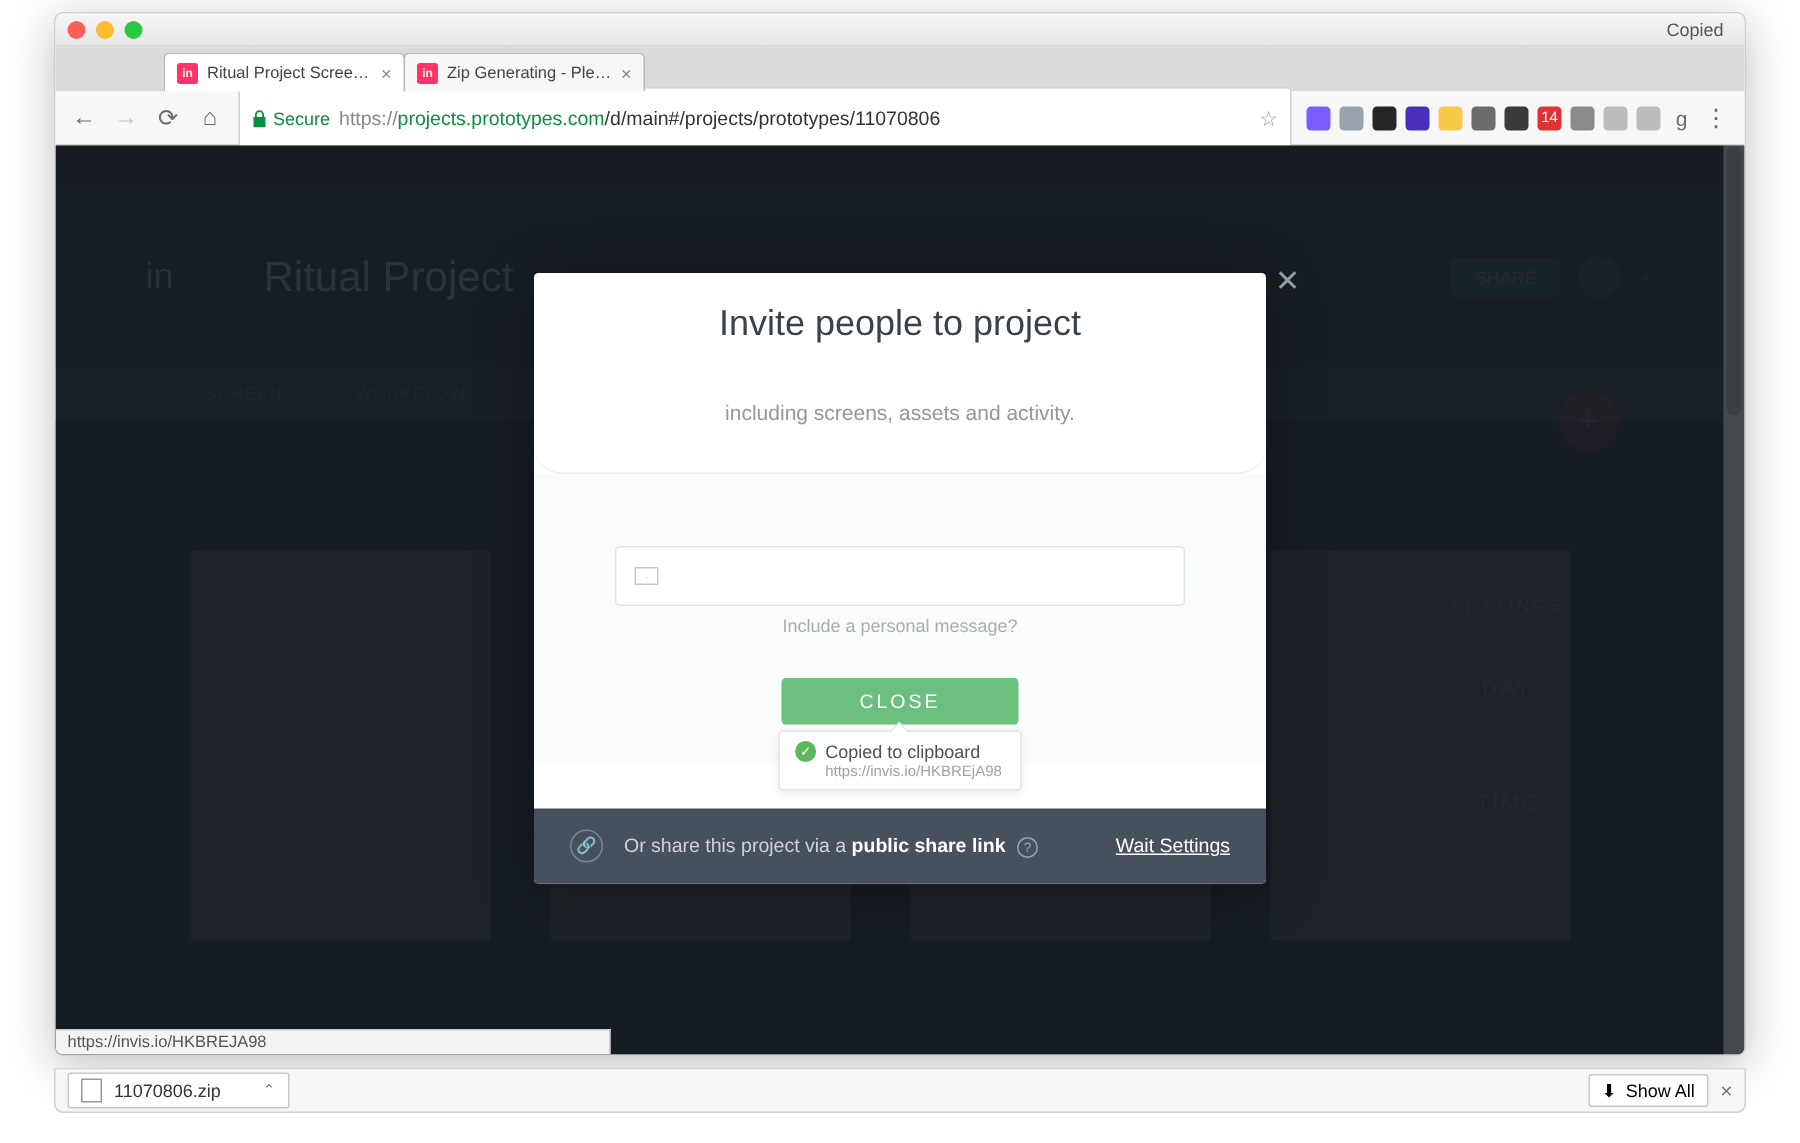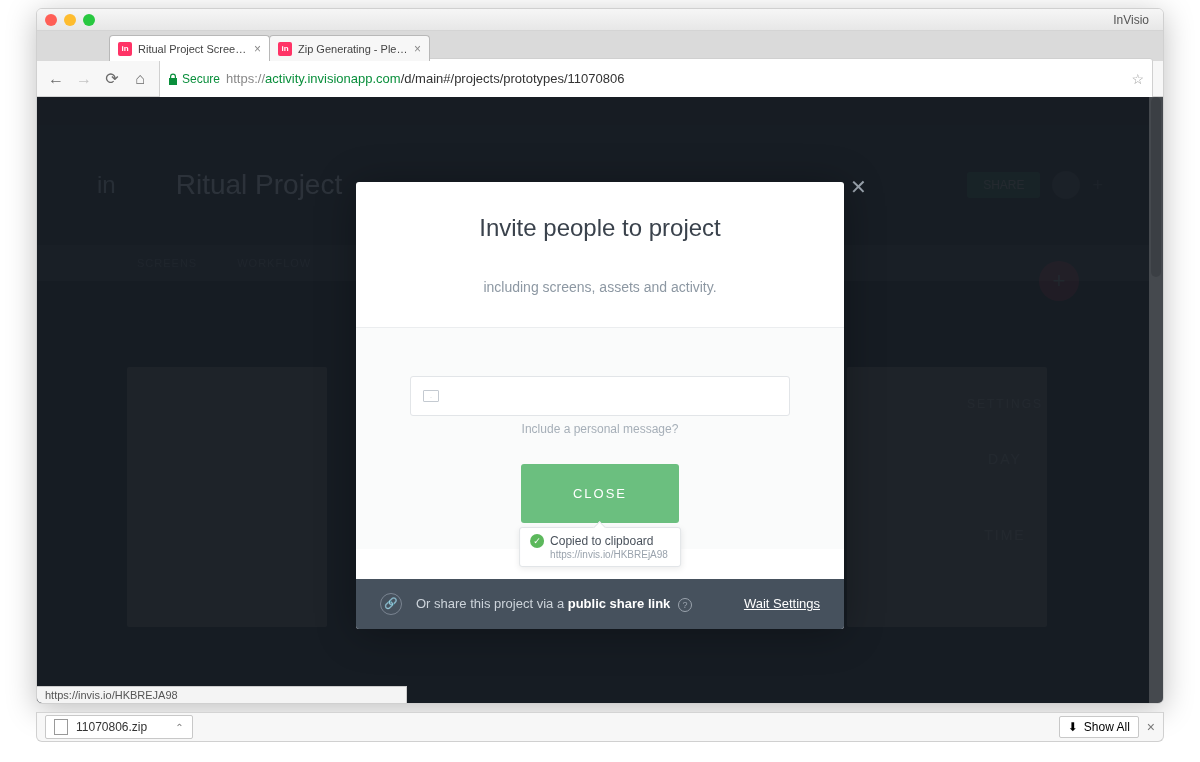--- a/index.html
+++ b/index.html
@@ -53,32 +53,32 @@
   .fab { position: absolute; top: -20px; right: 70px; width: 40px; height: 40px; border-radius: 50%; background: #ff3366; opacity: 0.2; display: flex; align-items: center; justify-content: center; color: #fff; font-size: 22px;}
 
   
   .scrollbar-track { position: absolute; top: 0; right: 0; width: 14px; bottom: 0; background: #f1f1f1; }
   .scrollbar-thumb { position: absolute; top: 0; left: 2px; right: 2px; height: 180px; background: #c2c2c2; border-radius: 5px; }
 
   
   .modal-backdrop { position: absolute; inset: 0; background: rgba(20,25,32,0.78); display: flex; justify-content: center; }
   .modal-close-x { position: absolute; top: 78px; left: 50%; margin-left: 250px; color: #9aa3ad; font-size: 20px; font-weight: 300; cursor: pointer; }
   .modal { position: absolute; top: 85px; width: 488px; background: #fff; border-radius: 3px; overflow: visible; box-shadow: 0 4px 40px rgba(0,0,0,0.3); }
-  .modal-header { padding: 32px 30px 28px; text-align: center; border-bottom: 1px solid #ebedef; }
+  .modal-header { padding: 20px 30px 28px; text-align: center; border-bottom: 1px solid #ebedef; border-radius: 19px; }
   .modal-title { font-size: 24px; font-weight: 400; color: #3a424c; margin-bottom: 12px; }
   .modal-subtitle { font-size: 14px; color: #8d98a3; line-height: 1.6; }
   .modal-body { padding: 48px 54px 26px; background: #fafbfb; text-align: center; }
   .email-input { display: flex; align-items: center; border: 1px solid #e2e5e8; background: #fff; border-radius: 3px; height: 40px; padding: 0 12px; }
   .mail-icon { width: 16px; height: 12px; border: 1.5px solid #c4cad1; border-radius: 1px; margin-right: 10px; position: relative; }
   .mail-icon::after { content: ""; position: absolute; top: 0; left: 0; right: 0; height: 6px; border-bottom: 1.5px solid #c4cad1; border-left: 1.5px solid transparent; border-right: 1.5px solid transparent; clip-path: polygon(0 0, 50% 100%, 100% 0, 100% 0, 50% 85%, 0 0); }
   .email-input input { border: none; outline: none; flex: 1; font-size: 13px; color: #7c8690; background: transparent; }
   .email-input input::placeholder { color: #a6afb8; }
   .personal-msg { margin-top: 6px; font-size: 12px; color: #a6afb8; }
   .close-btn-wrap { padding: 0 0 0; position: relative; }
-  .close-btn { margin-top: 28px; background: #6bbf7f; color: #fff; border: none; padding: 22px 52px; border-radius: 3px; font-size: 13px; letter-spacing: 2px; font-weight: 500; cursor: pointer; }
+  .close-btn { margin-top: 28px; background: #6bbf7f; color: #fff; border: none; padding: 8px 52px; border-radius: 3px; font-size: 13px; letter-spacing: 2px; font-weight: 500; cursor: pointer; }
   .tooltip { position: absolute; top: calc(100% + 4px); left: 50%; transform: translateX(-50%); background: #fff; border: 1px solid #e2e5e8; border-radius: 3px; padding: 6px 12px 6px 10px; box-shadow: 0 2px 6px rgba(0,0,0,0.08); text-align: left; white-space: nowrap; }
   .tooltip::before { content: ""; position: absolute; top: -5px; left: 50%; margin-left: -5px; width: 8px; height: 8px; background: #fff; border-left: 1px solid #e2e5e8; border-top: 1px solid #e2e5e8; transform: rotate(45deg); }
   .tooltip-row { display: flex; align-items: center; gap: 6px; }
   .check-circle { width: 14px; height: 14px; border-radius: 50%; background: #5cb85c; display: flex; align-items: center; justify-content: center; color: #fff; font-size: 9px; }
   .tooltip-title { font-size: 12px; color: #4a525c; }
   .tooltip-url { font-size: 10px; color: #9aa3ad; margin-left: 20px; margin-top: 1px; }
 
   .modal-footer { background: #46515d; color: #cdd4db; display: flex; align-items: center; padding: 14px 24px; font-size: 13px; border-radius: 0 0 3px 3px; margin-top: 30px; }
   .link-icon { width: 22px; height: 22px; border: 1.5px solid #7a8491; border-radius: 50%; display: flex; align-items: center; justify-content: center; margin-right: 14px; font-size: 11px; }
   .footer-text { flex: 1; }
@@ -106,21 +106,21 @@
 <body>
 
 <div class="mac-window">
 
   <div class="mac-titlebar">
     <div class="mac-dots">
       <div class="dot red"></div>
       <div class="dot yellow"></div>
       <div class="dot green"></div>
     </div>
-    <div class="mac-user">InVisio</div>
+    <div class="mac-user">Copied</div>
   </div>
 
   <div class="chrome-tabs">
     <div class="tab active">
       <span class="favicon">in</span>
       <span class="tab-title">Ritual Project Screens - InVisio</span>
       <span class="tab-close">×</span>
     </div>
     <div class="tab">
       <span class="favicon">in</span>
@@ -135,23 +135,38 @@
     <div class="nav-btn">⟳</div>
     <div class="nav-btn">⌂</div>
     <div class="omnibox">
       <span class="secure">
         <svg class="lock" viewBox="0 0 10 12">
             <path fill="#0a8f3c" d="M2 5V3.5a3 3 0 016 0V5h1v7H1V5h1zm1.2 0h3.6V3.5a1.8 1.8 0 00-3.6 0V5z"></path>
           </svg>
         <span>Secure</span>
       </span>
       <span style="color:#888">https://</span>
-        <span class="url-host">activity.invisionapp.com</span>
+        <span class="url-host">projects.prototypes.com</span>
         <span class="url-path">/d/main#/projects/prototypes/11070806</span>
       <span class="star">☆</span>
+    </div>
+    <div class="ext-icons">
+      <div class="ext-icon" style="background:#7b5cff"></div>
+      <div class="ext-icon" style="background:#9aa3ad"></div>
+      <div class="ext-icon" style="background:#262626"></div>
+      <div class="ext-icon" style="background:#4a2fbd"></div>
+      <div class="ext-icon" style="background:#f7c948"></div>
+      <div class="ext-icon" style="background:#6b6b6b"></div>
+      <div class="ext-icon" style="background:#3a3a3a"></div>
+      <div class="ext-icon" style="background:#d33">14</div>
+      <div class="ext-icon" style="background:#8a8a8a"></div>
+      <div class="ext-icon" style="background:#bcbcbc"></div>
+      <div class="ext-icon" style="background:#bcbcbc"></div>
+      <div class="ext-icon" style="color:#6b6b6b;background:transparent;font-size:14px">g</div>
+      <div class="nav-btn">⋮</div>
     </div>
   </div>
 
   <div class="viewport">
 
     <div class="app-topbar"></div>
     <div class="app-header">
       <div class="app-logo">in</div>
       <div class="project-title">Ritual Project</div>
       <div class="app-header-right">

